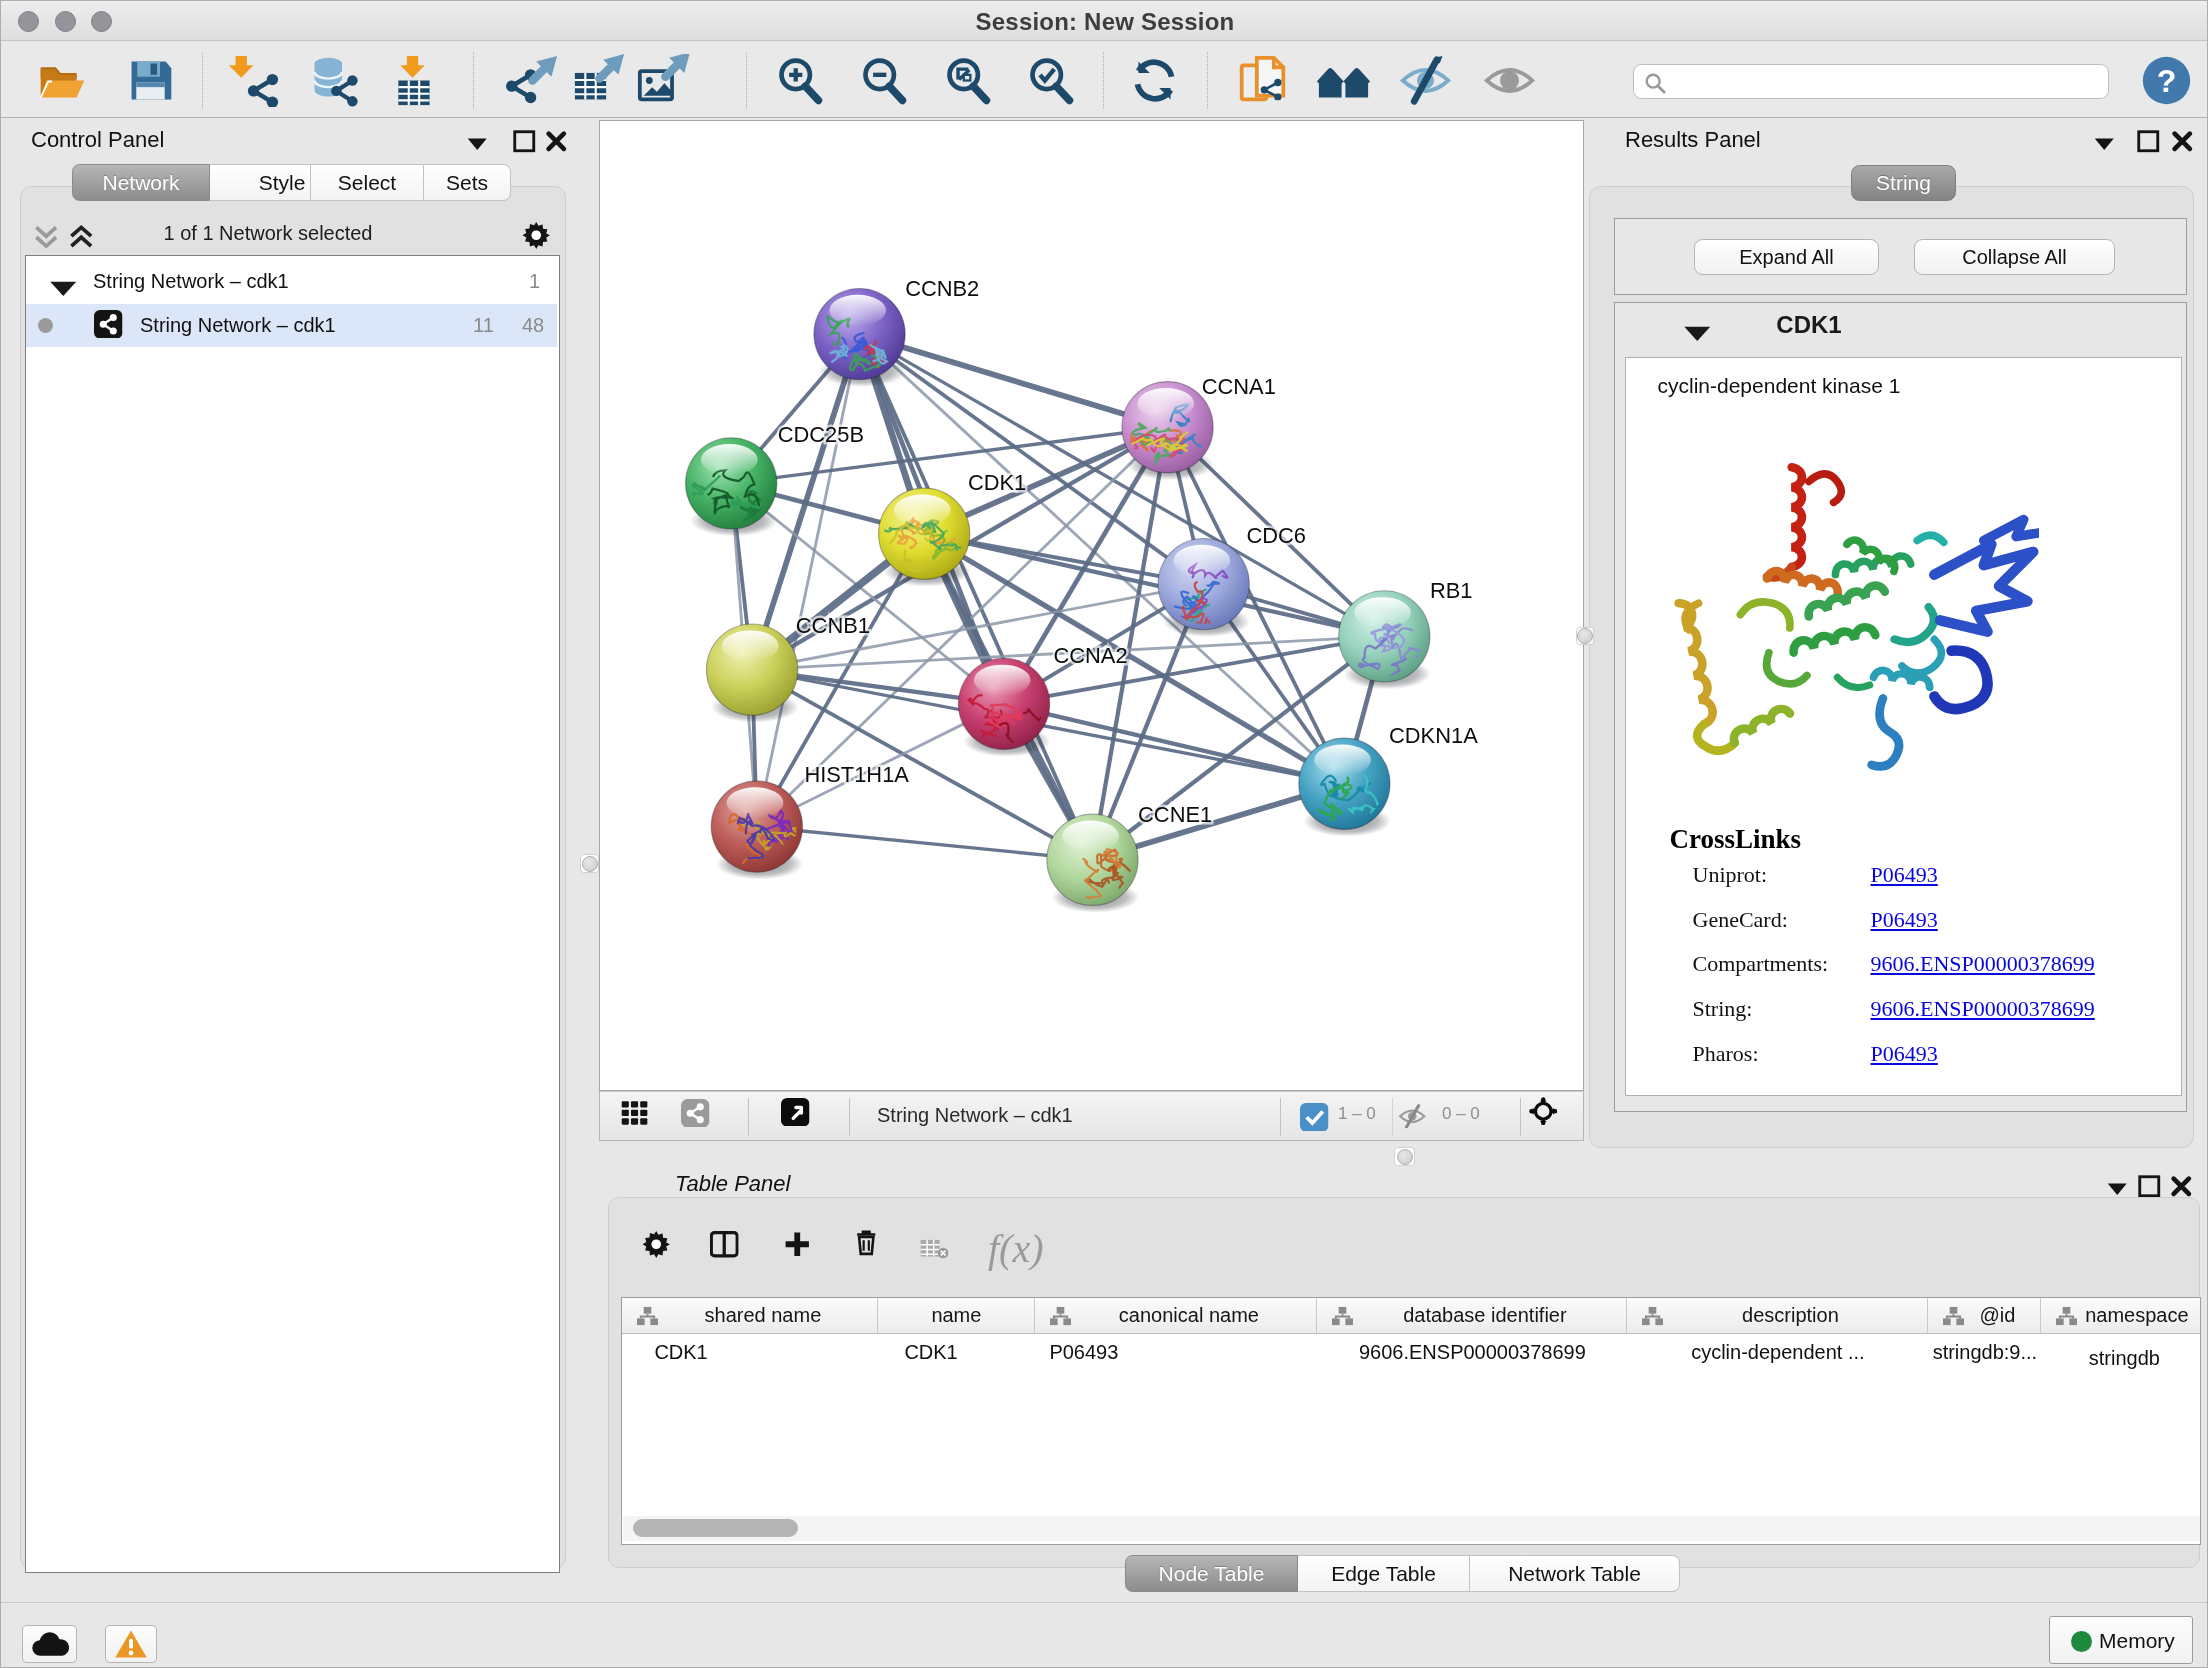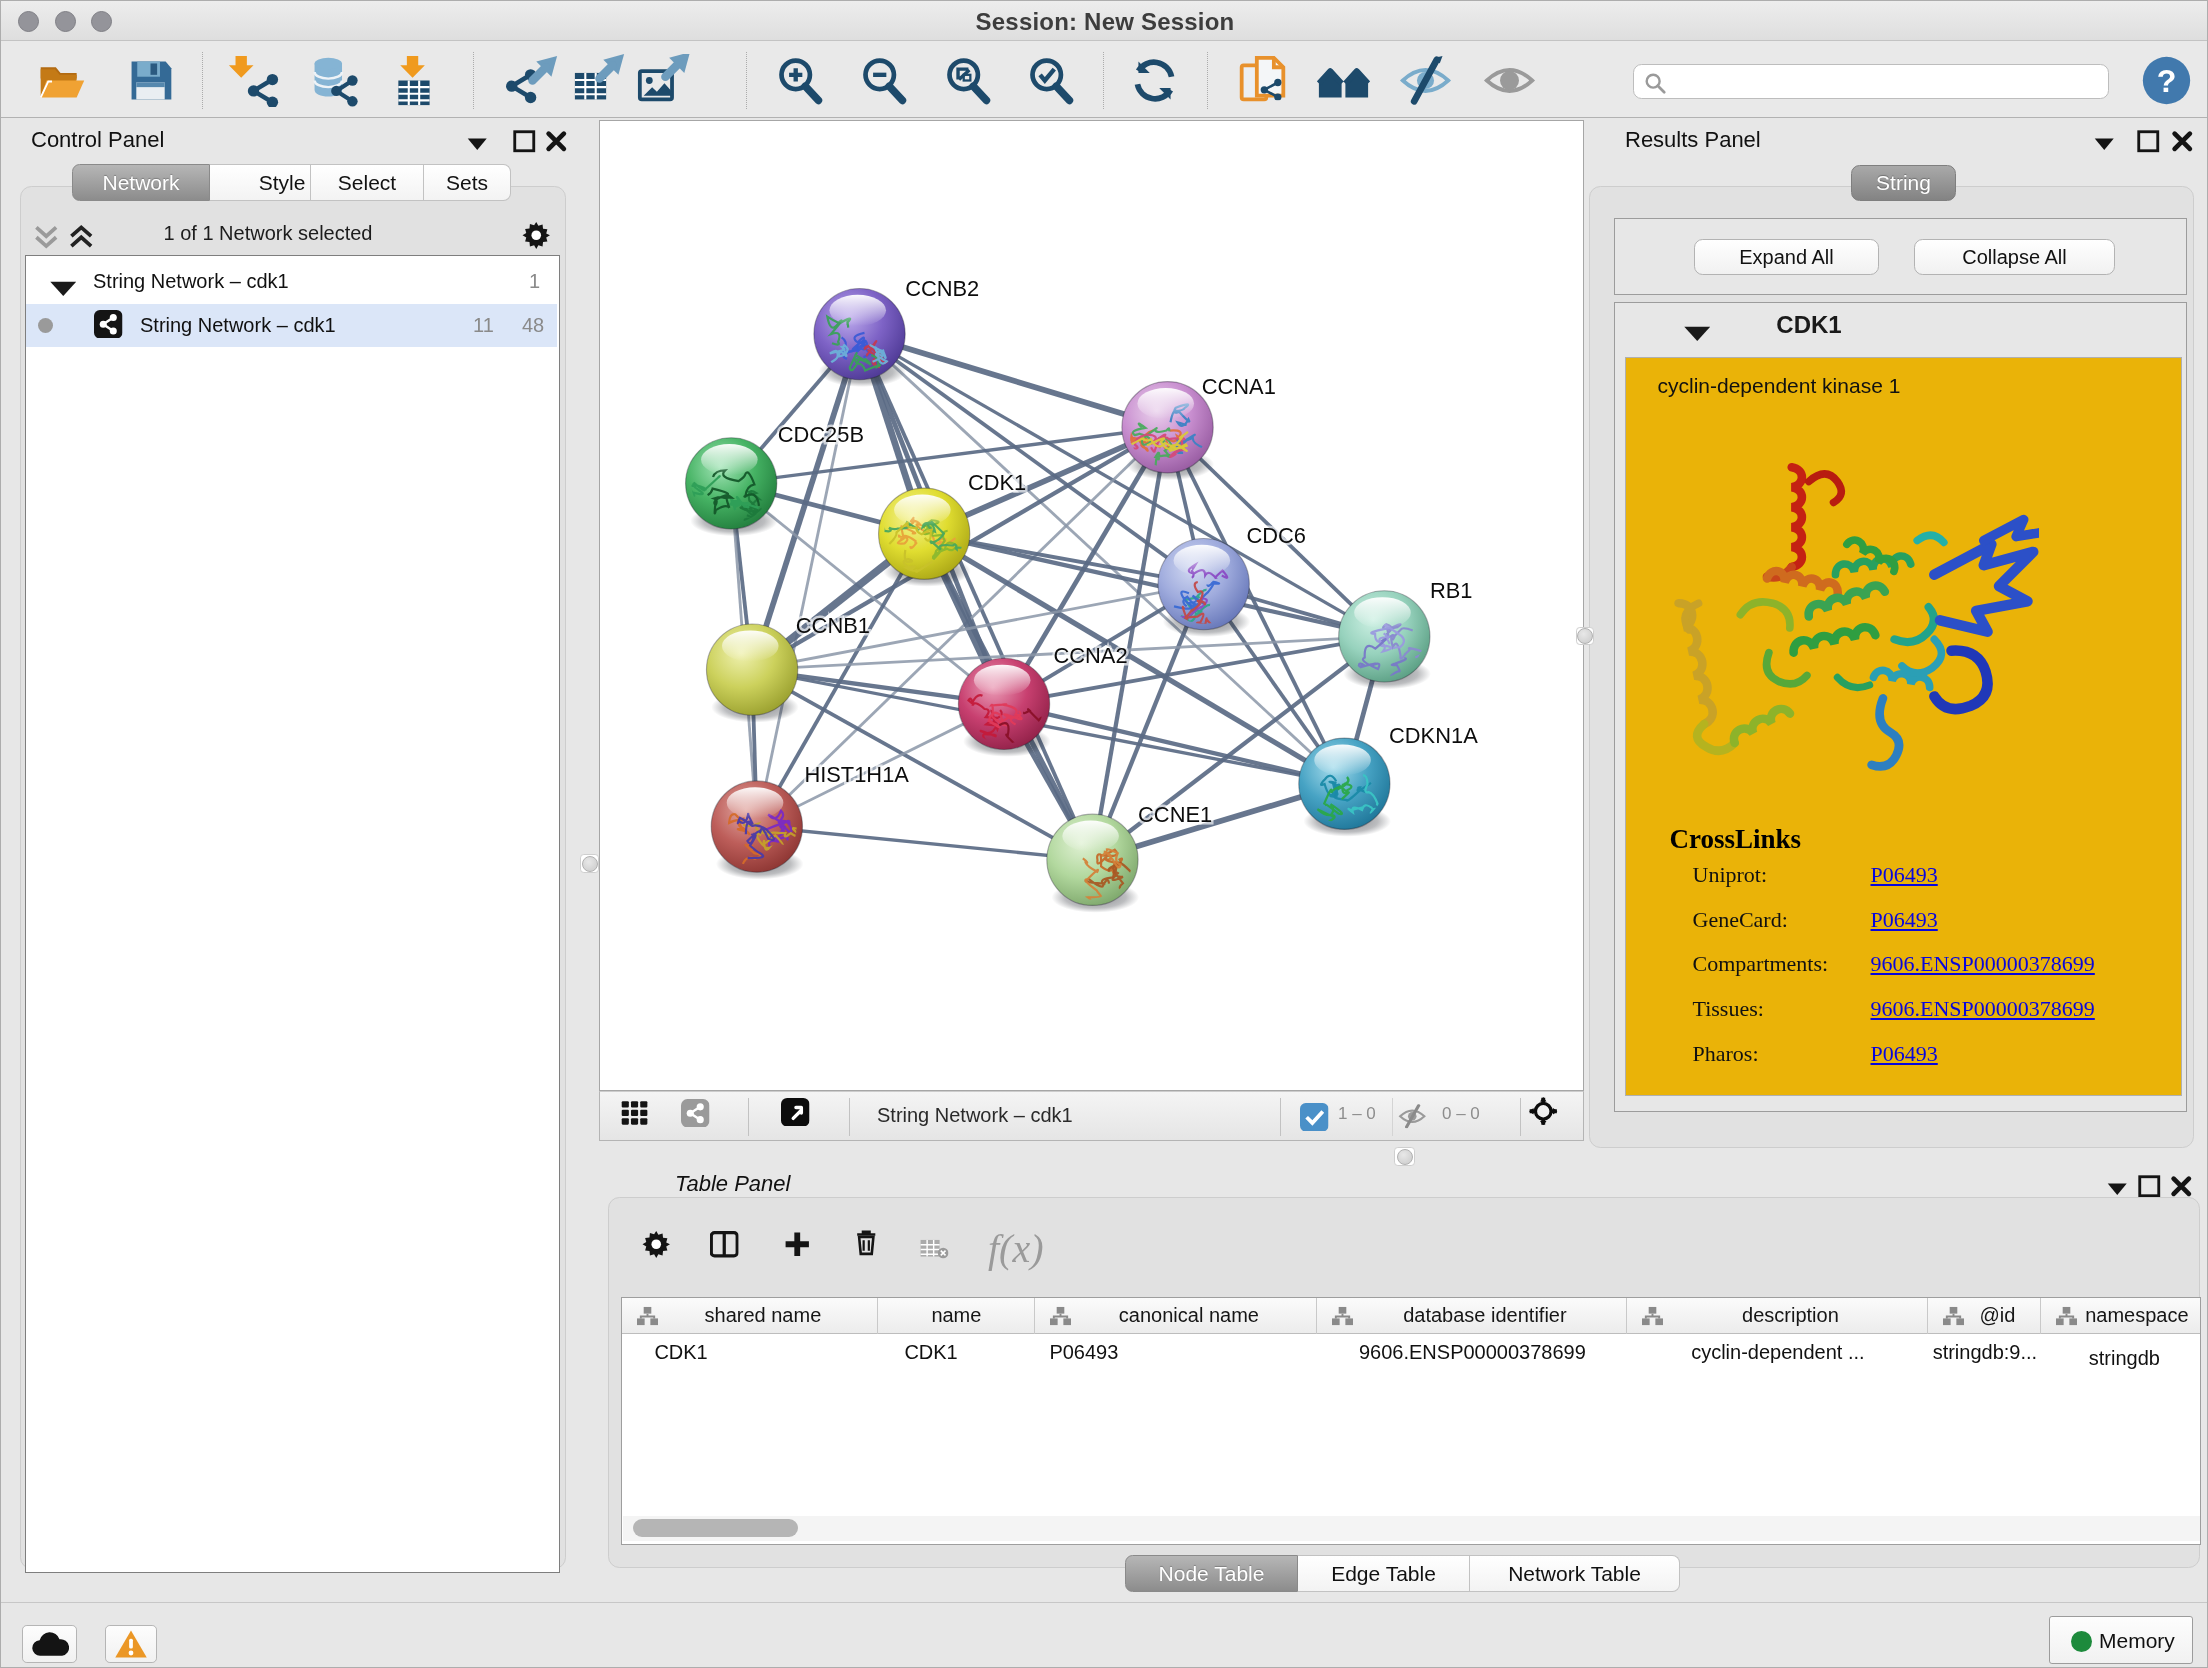--- a/index.html
+++ b/index.html
@@ -58,21 +58,21 @@
     background:linear-gradient(#f4f4f4,#e5e5e5); border:1px solid #b4b4b4; border-top:1px solid #cccccc; }
   .cv-sep { position:absolute; top:5.7px; height:38px; width:0; border-left:1px solid #c2c2c2; }
   .cv-txt { position:absolute; font-size:20px; color:#2a2a2a; }
   .cv-num { position:absolute; font-size:17px; color:#8d8d8d; }
 
   
   .rp-box { position:absolute; border:1px solid #9c9c9c; background:#e7e7e7; }
   .aqua-btn { position:absolute; background:linear-gradient(#ffffff,#f1f1f1); border:1px solid #b3b3b3;
     border-radius:8.6px; font-size:20px; color:#111; text-align:center; cursor:pointer;
     font-family:"Liberation Sans",sans-serif; }
-  .rp-content { position:absolute; background:#eab308; border:1px solid #b0b0b0; }
+  .rp-content { position:absolute; background:#ffffff; border:1px solid #b0b0b0; }
   .serif { font-family:"Liberation Serif", serif; }
   .xl-label { position:absolute; font-size:22px; color:#111; }
   .xl-link { position:absolute; font-size:22px; color:#0806de; text-decoration:underline; cursor:pointer; }
 
   
   .tp-table { position:absolute; left:12.4px; top:99px; width:1580px; height:248px; background:#fff;
     border:1px solid #9e9e9e; overflow:hidden; }
   .tp-hrow { position:absolute; left:0; top:0; height:36px; width:1712px;
     background:linear-gradient(#fbfbfb,#ececec); border-bottom:1px solid #bdbdbd; }
   .th { position:absolute; top:0; height:36px; border-right:1px solid #c9c9c9; }
@@ -937,21 +937,21 @@
       </svg>
 
       <div class="serif" style="position:absolute; left:44px; top:466px; font-size:27px; font-weight:700; color:#000;">CrossLinks</div>
       <div id="crosslinks">
           <div class="xl-label serif" style="left: 67px; top: 504px;">Uniprot:</div>
           <div class="xl-link serif" style="left: 245px; top: 504px;">P06493</div>
           <div class="xl-label serif" style="left: 67px; top: 549px;">GeneCard:</div>
           <div class="xl-link serif" style="left: 245px; top: 549px;">P06493</div>
           <div class="xl-label serif" style="left: 67px; top: 593px;">Compartments:</div>
           <div class="xl-link serif" style="left: 245px; top: 593px;">9606.ENSP00000378699</div>
-          <div class="xl-label serif" style="left: 67px; top: 638px;">Tissues:</div>
+          <div class="xl-label serif" style="left: 67px; top: 638px;">String:</div>
           <div class="xl-link serif" style="left: 245px; top: 638px;">9606.ENSP00000378699</div>
           <div class="xl-label serif" style="left: 67px; top: 683px;">Pharos:</div>
           <div class="xl-link serif" style="left: 245px; top: 683px;">P06493</div>
         </div>
     </div>
   </div>
 
   <div class="phead-title" style="left:674px; top:1170px;font-style:italic;">Table Panel</div>
   <span class="picon" style="left:2102px; top:1174px;">
     <svg viewBox="0 0 30 30">

